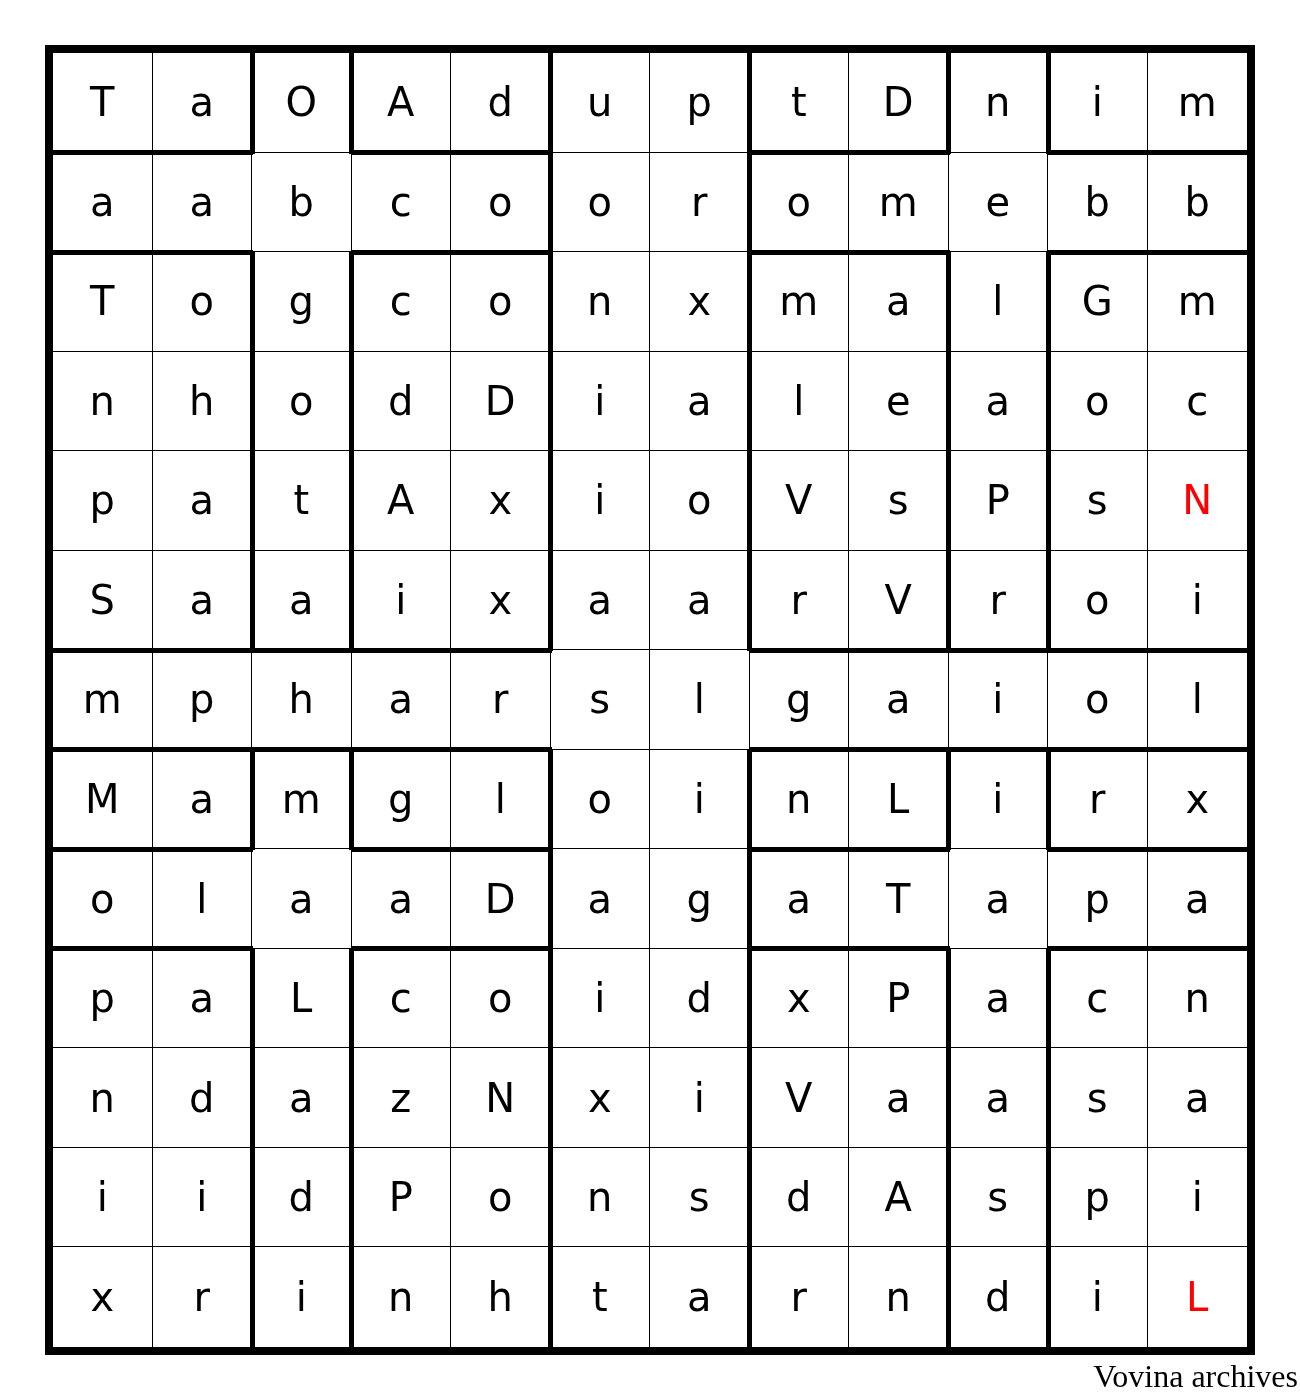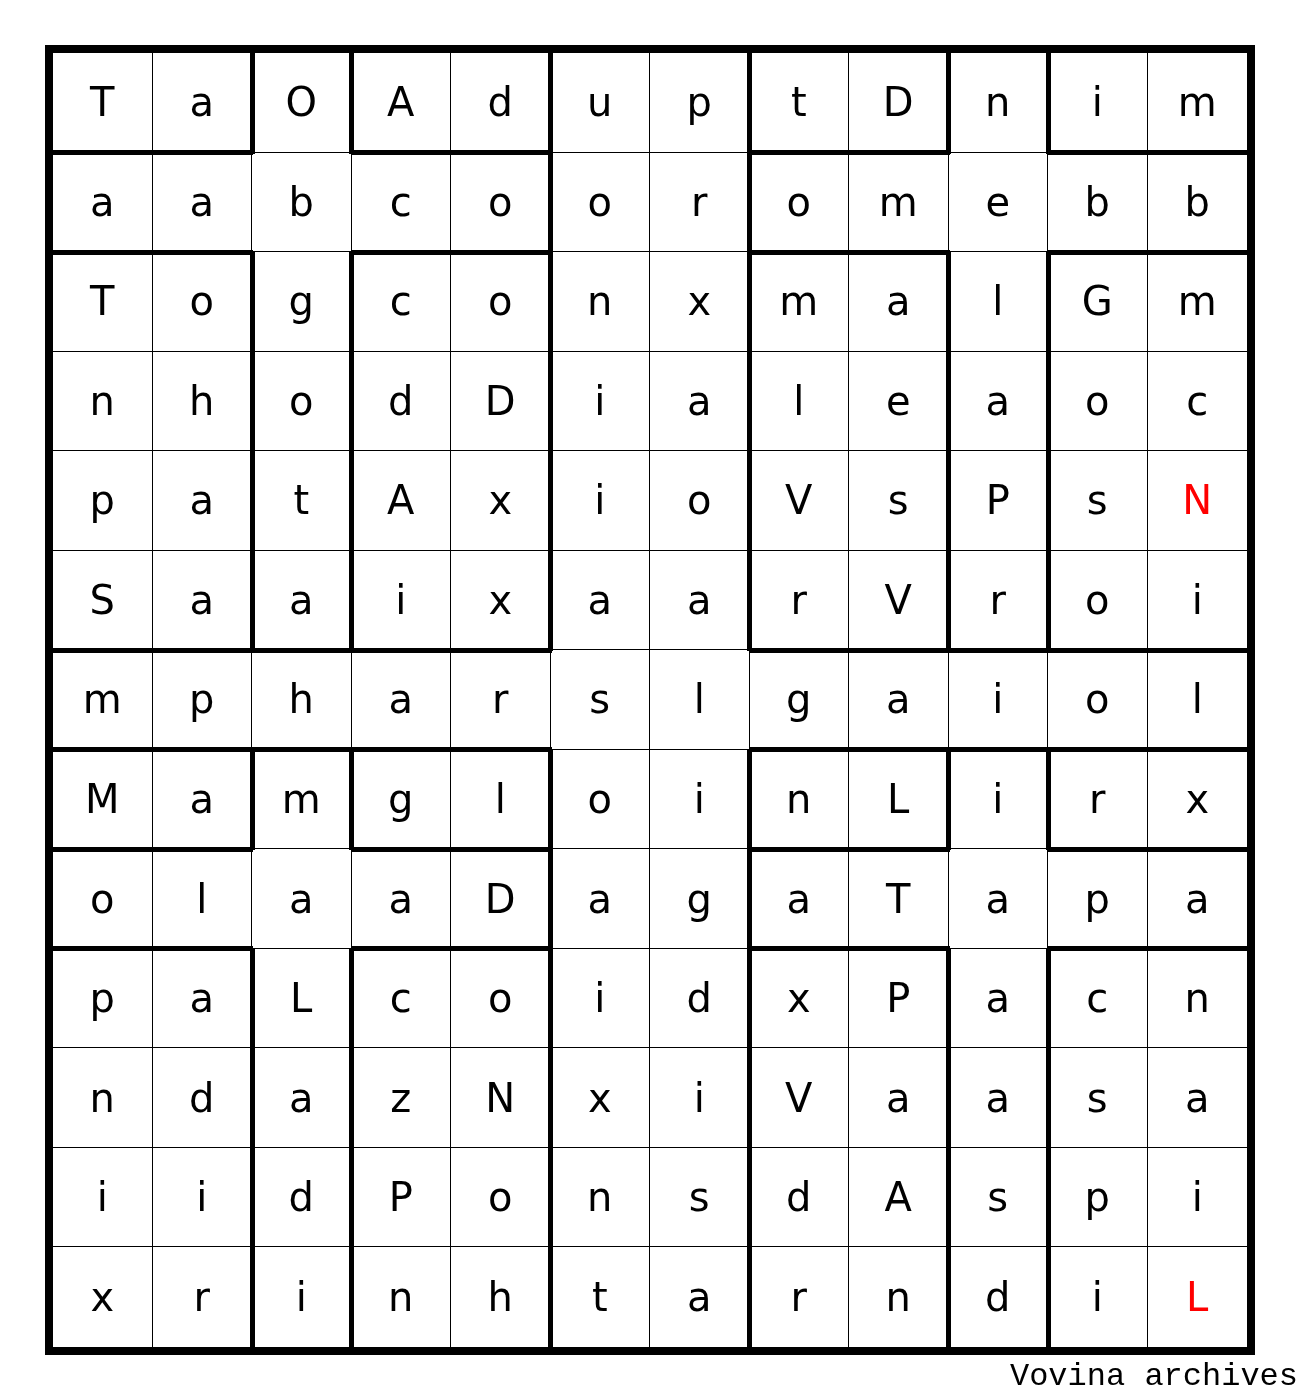--- a/index.html
+++ b/index.html
@@ -9,21 +9,21 @@
            box-sizing: border-box; border: 8px solid #000; background: #fff; }
   #cells { position: absolute; left: 0; top: 0; width: 1194px; height: 1294px;
            display: grid; grid-template-columns: repeat(12, 1fr); grid-template-rows: repeat(13, 1fr); }
   .cell { box-sizing: border-box; border-right: 1px solid #000; border-bottom: 1px solid #000;
           display: flex; align-items: center; justify-content: center;
           font-size: 40px; color: #000; cursor: pointer; user-select: none; }
   .cell.last-col { border-right: none; }
   .cell.last-row { border-bottom: none; }
   .cell.red { color: #ff0000; }
   .seg { position: absolute; background: #000; pointer-events: none; }
-  #footer { position: absolute; right: 2px; top: 1358px; font-family: Liberation Mono, monospace;
+  #footer { position: absolute; right: 2px; top: 1358px; font-family: Liberation Serif, serif;
             font-size: 32px; color: #000; }
 </style>
 </head>
 <body>
 
 <div id="board">
   <div id="cells" style="grid-template-rows: repeat(13, 1fr);">
       <div class="cell">T</div>
       <div class="cell">a</div>
       <div class="cell">O</div>

